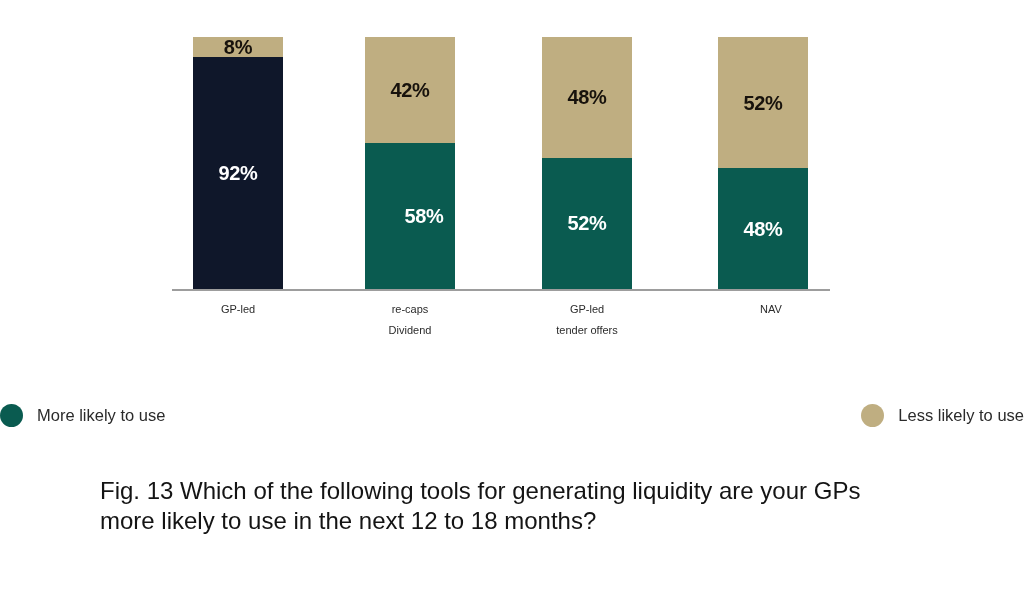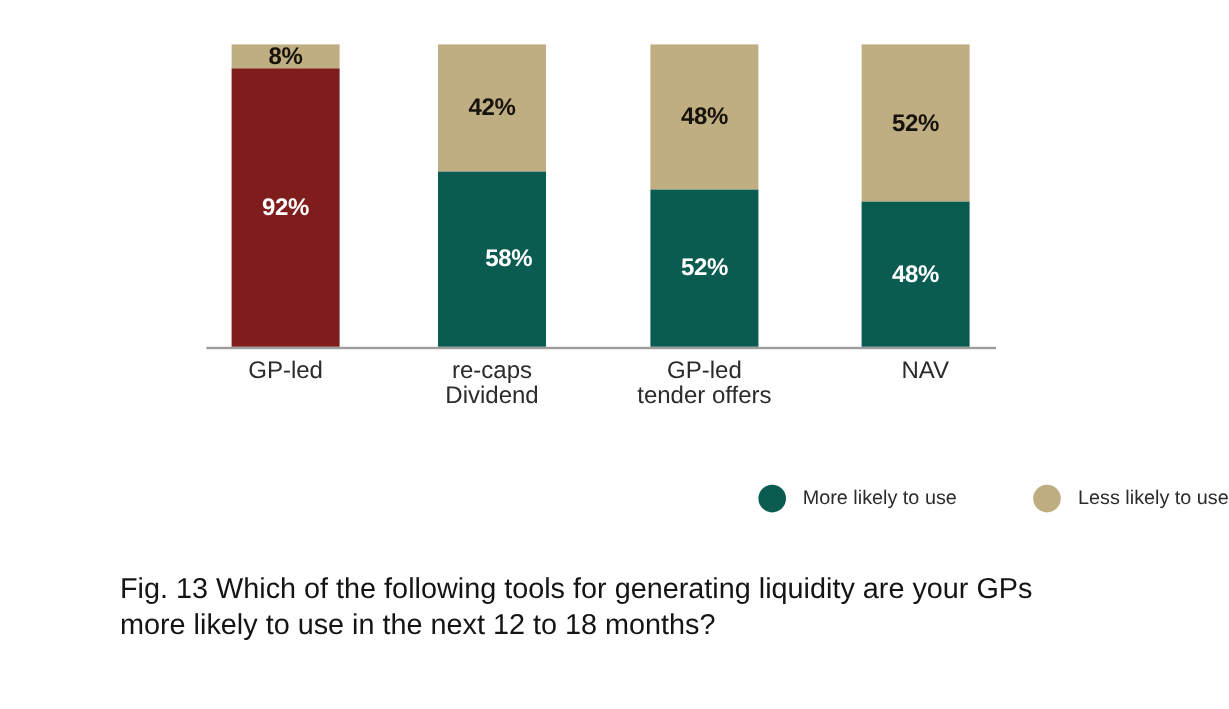--- a/index.html
+++ b/index.html
@@ -87,37 +87,37 @@
     left: 172px;
     top: 299px;
     width: 658px;
     height: 50px;
   }
   .cat-label {
     position: absolute;
     top: 0;
     width: 190px;
     text-align: center;
-    font-size: 20px;
+    font-size: 11px;
     line-height: 21px;
     color: #2b2b2b;
   }
   .cat-line {
     display: block;
     white-space: nowrap;
   }
 
   
   #legend {
     position: absolute;
     left: 0;
     top: 404px;
     width: 1024px;
     display: flex;
-    justify-content: flex-end;
+    justify-content: space-between;
     align-items: center;
   }
   .legend-item {
     display: flex;
     align-items: center;
   }
   .legend-item + .legend-item {
     margin-left: 64px;
   }
   .legend-dot {
@@ -150,21 +150,21 @@
 <body style="background: rgb(255, 255, 255);">
 
 <div id="chart-figure">
 
   <div id="plot-area">
 
     <div class="bar-group" style="left:21px;">
       <div class="seg seg-less" style="height: 8%; background: rgb(191, 174, 129);">
         <span class="seg-label">8%</span>
       </div>
-      <div class="seg seg-more" style="height: 92%; background: #7f1d1d;">
+      <div class="seg seg-more" style="height: 92%; background: #0f172a;">
         <span class="seg-label">92%</span>
       </div>
     </div>
 
     <div class="bar-group" style="left:193px;justify-content:center;">
       <div class="seg seg-less" style="height: 42%; background: rgb(191, 174, 129);">
         <span class="seg-label">42%</span>
       </div>
       <div class="seg seg-more" style="height: 58%; background: rgb(10, 91, 80); padding-left: 28px;">
         <span class="seg-label">58%</span>

